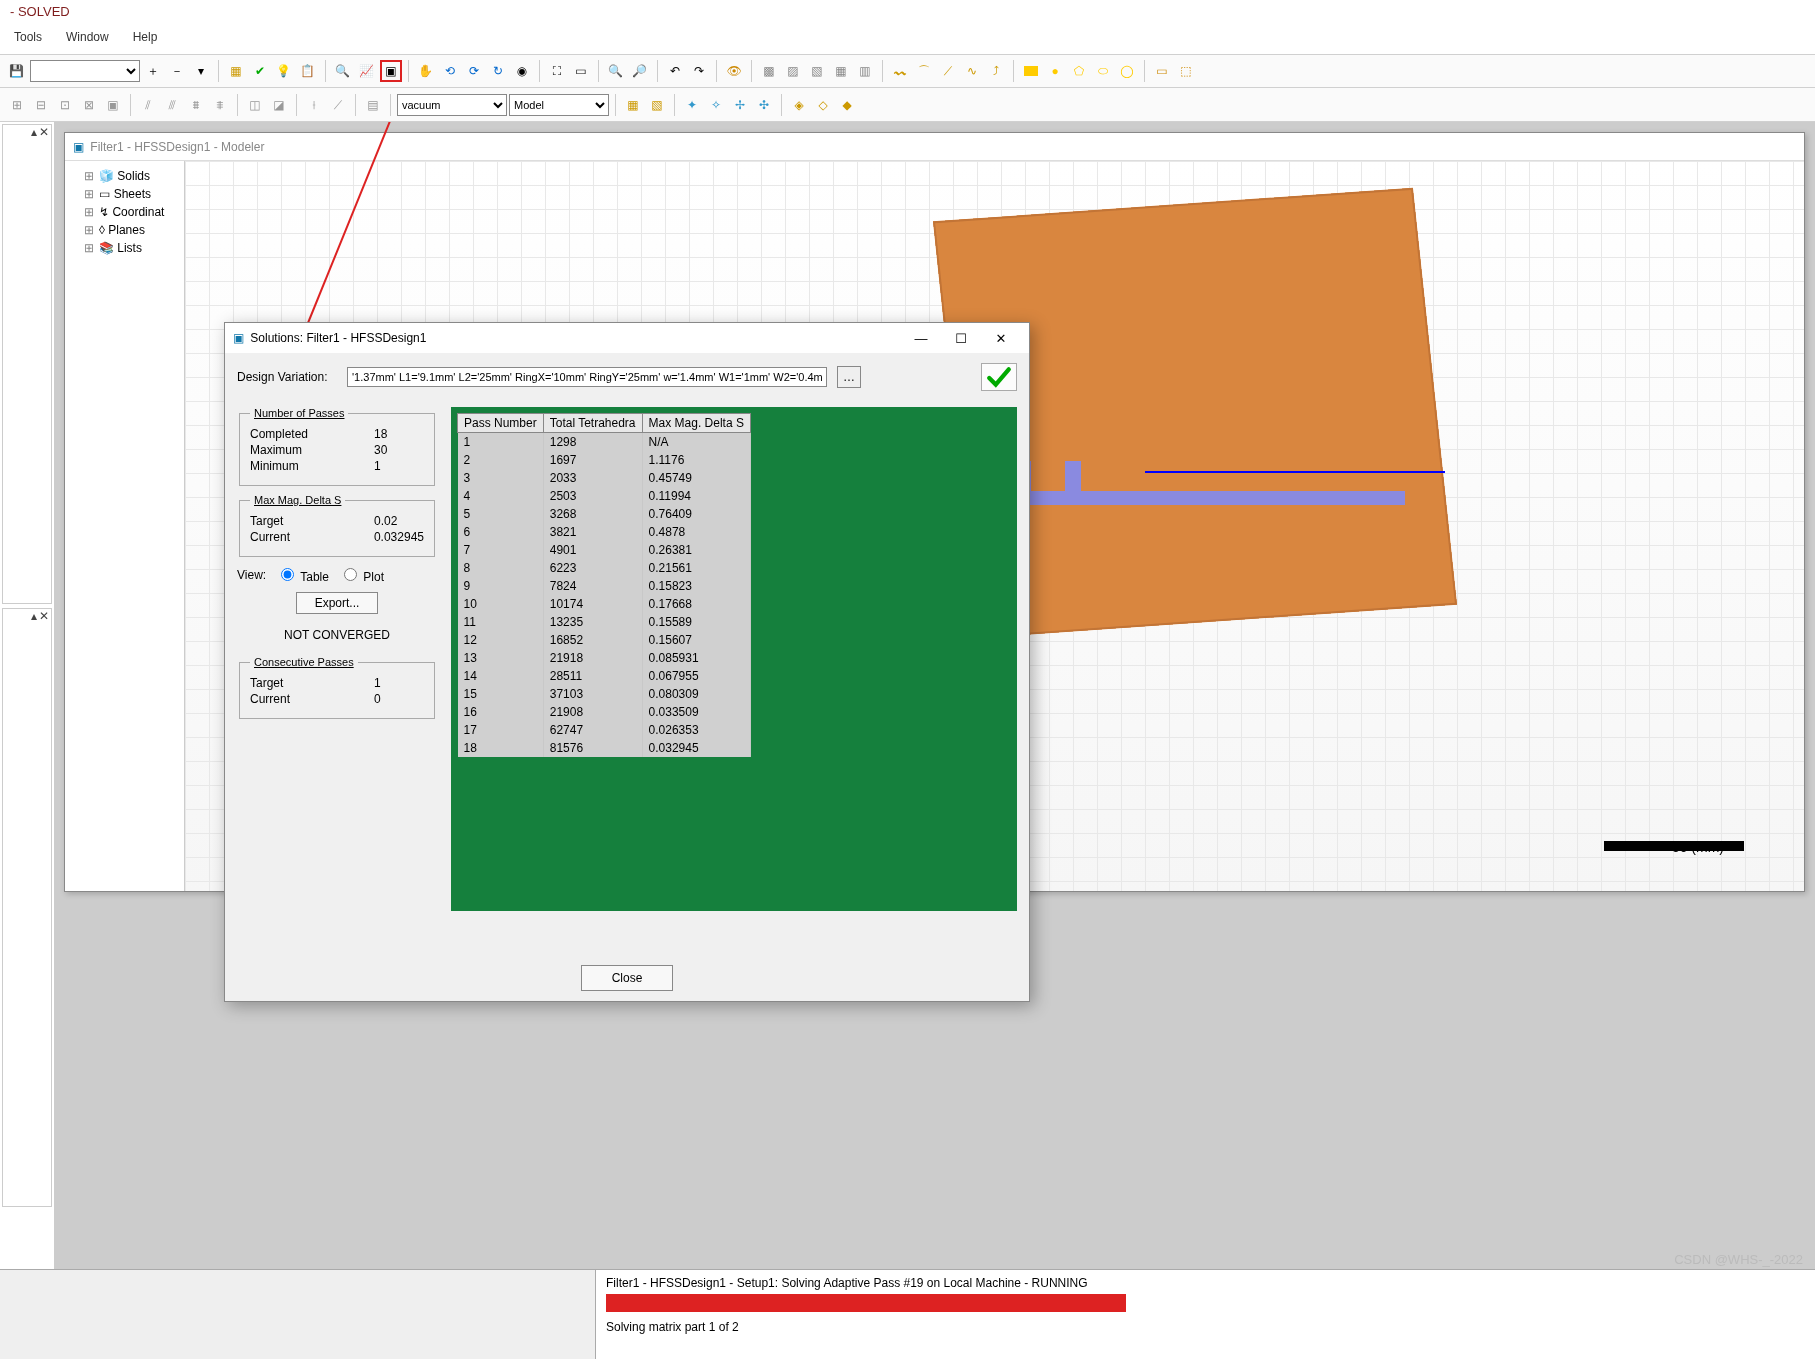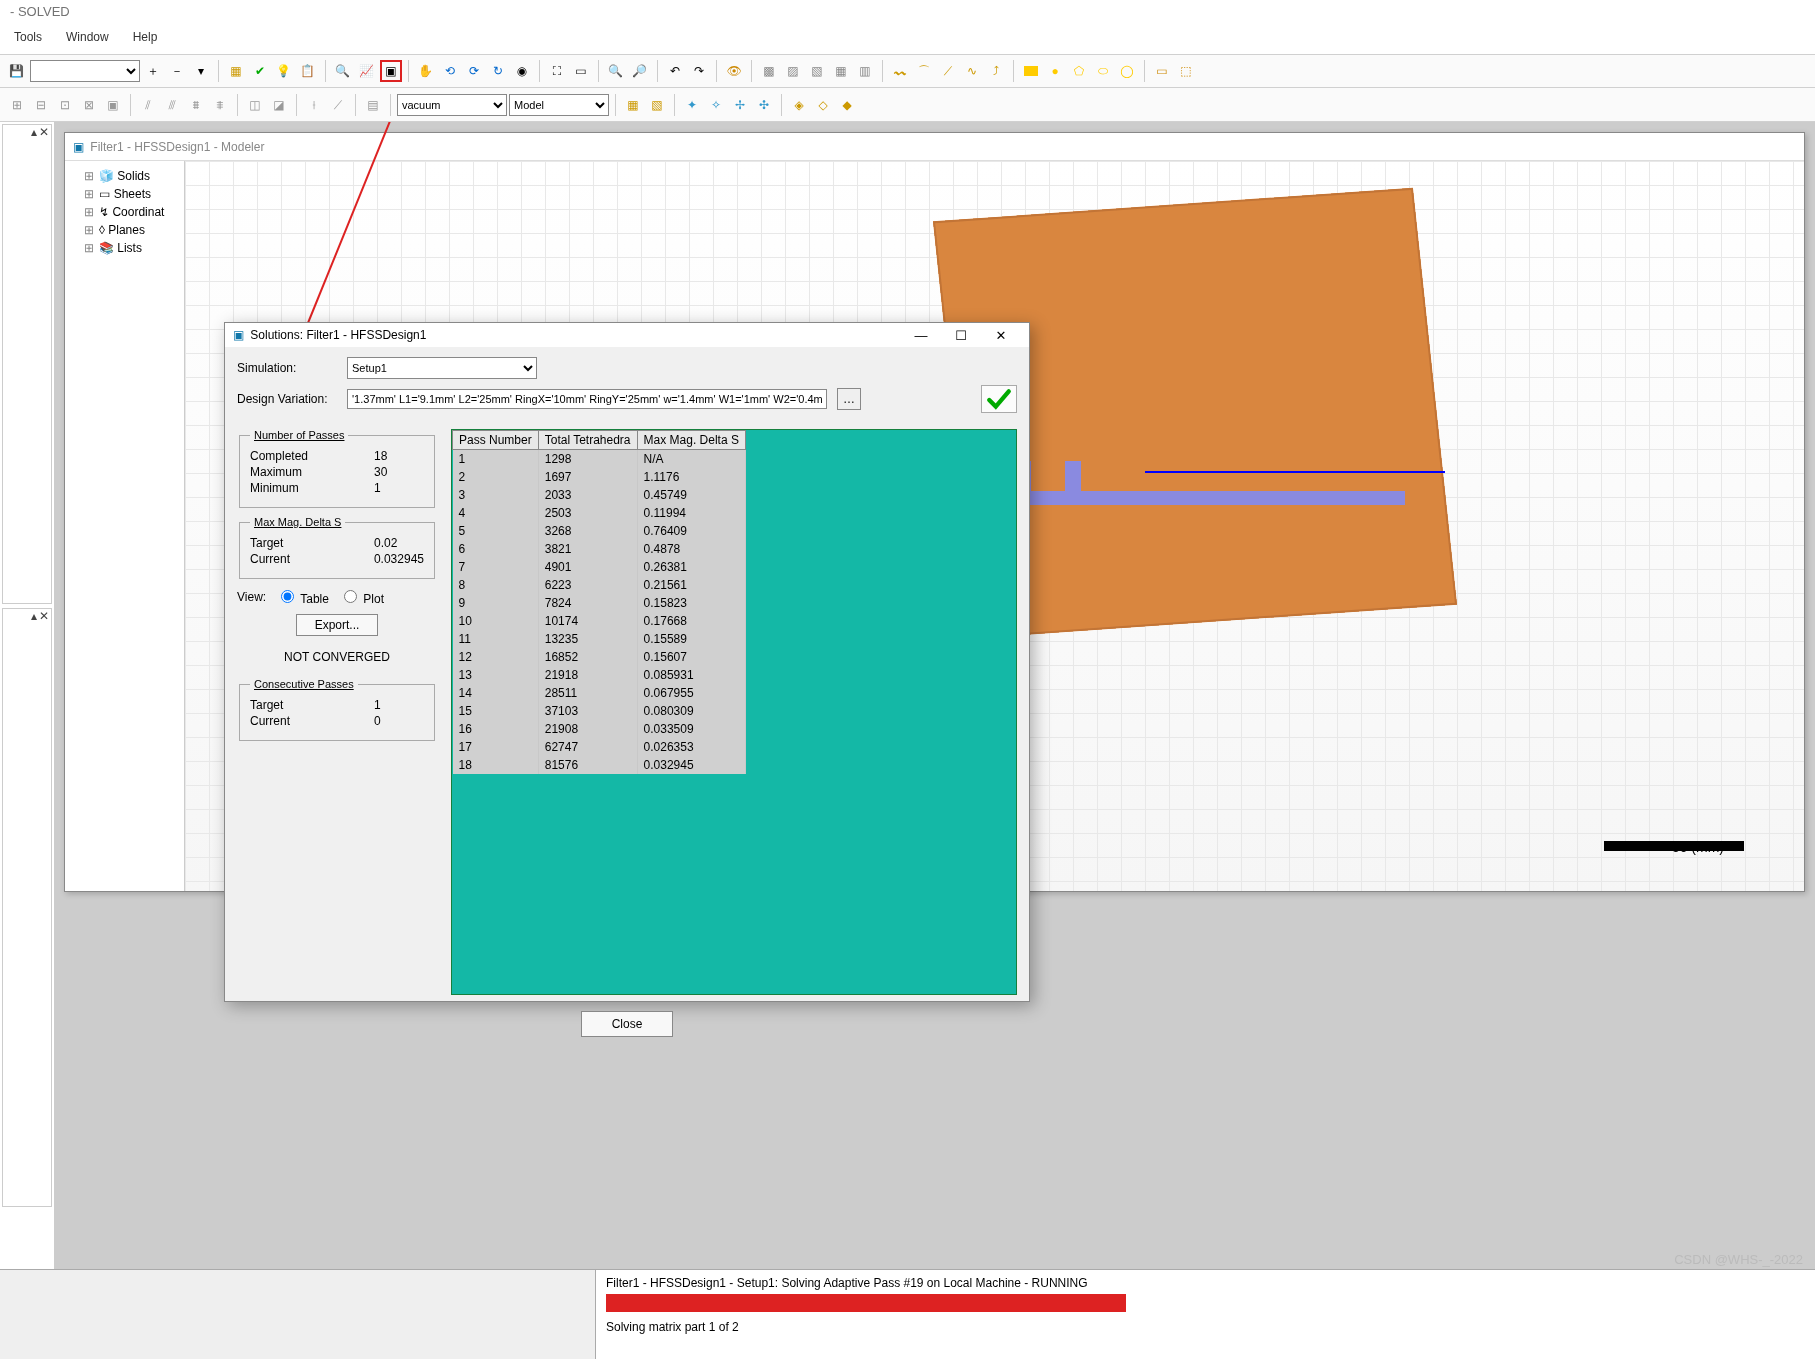--- a/index.html
+++ b/index.html
@@ -1,17 +1,17 @@
 <!DOCTYPE html>
 <html><head>
 <meta charset="utf-8">
 <style>
 * { box-sizing: border-box; font-family: "Segoe UI", Tahoma, sans-serif; font-size: 12px; }
 html, body { margin: 0; padding: 0; width: 1815px; height: 1359px; background: #fff; overflow: hidden; }
-.titlebar { height: 26px; padding: 4px 10px; color: #737373; font-size: 13px; }
+.titlebar { height: 26px; padding: 4px 10px; color: #7f1d1d; font-size: 13px; }
 .menubar { height: 28px; padding: 4px 14px; display: flex; gap: 24px; color: #333; }
 .menubar span { cursor: default; }
 .toolbar { height: 34px; border-top: 1px solid #d0d0d0; border-bottom: 1px solid #d0d0d0; background: #fafafa; display: flex; align-items: center; padding: 0 6px; gap: 2px; }
 .toolbar2 { height: 34px; border-bottom: 1px solid #d0d0d0; background: #fafafa; display: flex; align-items: center; padding: 0 6px; gap: 2px; }
 .tbtn { width: 22px; height: 22px; display: flex; align-items: center; justify-content: center; border: 1px solid transparent; font-size: 12px; }
 .tsep { width: 1px; height: 22px; background: #ccc; margin: 0 4px; }
 .tcombo { height: 22px; border: 1px solid #888; background: #fff; font-size: 11px; }
 .redbox { border: 2px solid #d22; }
 .main { position: relative; display: flex; height: calc(100% - 160px); }
 .leftpanels { width: 54px; background: #fff; display: flex; flex-direction: column; }
@@ -45,21 +45,21 @@
 .tab.active { background:#f0f0f0; border-bottom:1px solid #f0f0f0;}
 .tabpane { flex:1; display:flex; gap:14px; padding-top:10px; }
 .leftcol { width:200px; display:flex; flex-direction:column; gap:8px;}
 fieldset { border:1px solid #aaa; padding:6px 10px 10px 10px;}
 legend { font-size:11px; padding:0 4px;text-decoration:underline;}
 .kv { display:flex; justify-content:space-between; margin:2px 0;gap:46px;}
 .kv span:last-child{ min-width:50px;}
 .viewrow { display:flex; align-items:center; gap:10px; }
 .btn { padding: 3px 18px; border:1px solid #888; background:#f8f8f8; }
 .notconv { text-align:center; margin:6px 0;}
-.tablewrap { flex:1; border:1px solid #15803d; background:#14b8a6; overflow-y:auto; height:566px; position:relative;}
+.tablewrap { flex:1; border:6px solid #15803d; background:#15803d; overflow-y:auto; height:504px; position:relative;}
 table.data { border-collapse:collapse; width:auto; }
 table.data th { border:1px solid #888; background:#e8e8e8; padding:2px 6px; font-weight:normal; text-align:left; white-space:nowrap;}
 table.data td { border-right:1px solid #c8c8c8; padding:2px 6px; background:#d0d0d0;}
 .dfooter { padding:10px; text-align:center; }
 .dfooter .btn { padding:5px 30px; }
 .redhl { position:absolute; border:2px solid #d22; pointer-events:none; z-index:50;}
 .arrow { position:absolute; z-index:60; pointer-events:none;}
 .statuswrap { position:absolute; bottom:0; left:0; right:0; height:90px; background:#fff; border-top:1px solid #aaa; display:flex;}
 .statuswrap .sleft { flex:0 0 595px; background:#efefef;}
 .statuswrap .sright { flex:1; padding:6px 10px; border-left:1px solid #aaa;}
@@ -226,24 +226,20 @@
     <div class="dialog">
       <div class="dtitle">
         <span style="color:#17a;margin-right:6px">▣</span>
         <span class="ttxt">Solutions: Filter1 - HFSSDesign1</span>
         <div class="winbtn">—</div>
         <div class="winbtn">☐</div>
         <div class="winbtn">✕</div>
       </div>
       <div class="dbody">
         <div class="frow">
-          <label>Simulation:</label>
-          <select class="tcombo" style="width:190px"><option>Setup1</option></select>
-        </div>
-        <div class="frow">
           <label>Design Variation:</label>
           <input type="text" style="width: 480px;" value="'1.37mm' L1='9.1mm' L2='25mm' RingX='10mm' RingY='25mm' w='1.4mm' W1='1mm' W2='0.4mm'">
           <button class="tbtn" style="border:1px solid #888;width:24px">…</button>
           <div style="flex:1"></div>
           <div class="checkbtn">
             <svg viewBox="0 0 24 20">
                 <path d="M3 11 L9 17 L21 3" fill="none" stroke="#0a0" stroke-width="4" stroke-linecap="round"></path>
               </svg>
           </div>
         </div>

